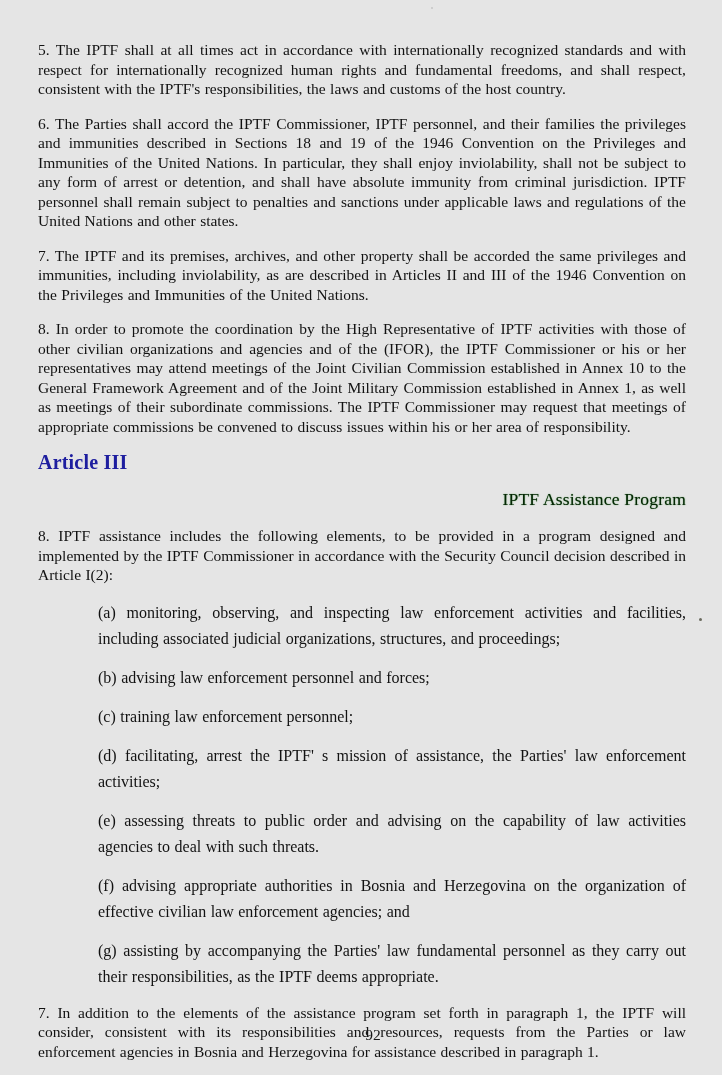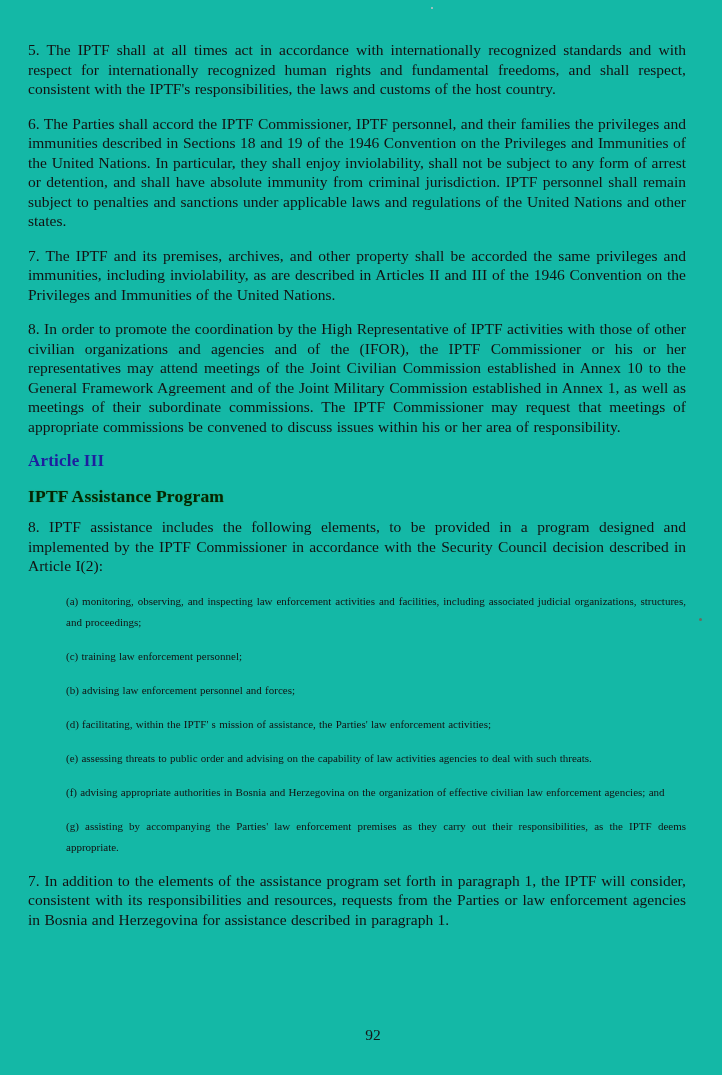--- a/index.html
+++ b/index.html
@@ -8,54 +8,55 @@
     width: 722px;
     height: 1075px;
     position: relative;
     overflow: hidden;
     font-family: "Liberation Serif", "DejaVu Serif", serif;
     color: #161616;
   }
   .page {
     position: absolute;
     inset: 0;
-    padding: 40px 36px 0 28px;
-    background: #14b8a6;
+    padding: 40px 36px 0 38px;
+    background: #e5e5e5;
   }
   .scan-layer {
     filter: blur(0.28px) contrast(1.04);
   }
   .para {
     font-size: 15.5px;
     line-height: 19.5px;
     text-align: justify;
     margin-bottom: 15px;
     word-spacing: 0.5px;
   }
   .article-heading {
-    font-size: 17px;
+    font-size: 20px;
     font-weight: bold;
     color: #22229e;
     margin-top: 7px;
     margin-bottom: 15px;
     letter-spacing: 0.2px;
   }
   .section-heading {
     font-size: 17.5px;
-    font-weight: bold;
+    font-weight: normal;
     color: #0a280a;
     text-shadow: 0 0 1.2px rgba(30, 125, 30, 0.75);
-    margin-bottom: 10px;
+    margin-bottom: 16px;
     letter-spacing: 0.2px;
+    text-align: right;
   }
   .sub-item {
-    font-size: 11px;
-    line-height: 21px;
+    font-size: 16px;
+    line-height: 26px;
     text-align: justify;
-    margin-left: 38px;
+    margin-left: 60px;
     margin-bottom: 13px;
     word-spacing: 0.5px;
   }
   .page-number {
     position: absolute;
     top: 1026px;
     left: 12px;
     width: 100%;
     text-align: center;
     font-size: 15.5px;
@@ -83,31 +84,31 @@
     <p class="para">8. In order to promote the coordination by the High Representative of IPTF activities with those of other civilian organizations and agencies and of the (IFOR), the IPTF Commissioner or his or her representatives may attend meetings of the Joint Civilian Commission established in Annex 10 to the General Framework Agreement and of the Joint Military Commission established in Annex 1, as well as meetings of their subordinate commissions. The IPTF Commissioner may request that meetings of appropriate commissions be convened to discuss issues within his or her area of responsibility.</p>
 
     <h2 class="article-heading">Article III</h2>
 
     <h3 class="section-heading">IPTF Assistance Program</h3>
 
     <p class="para">8. IPTF assistance includes the following elements, to be provided in a program designed and implemented by the IPTF Commissioner in accordance with the Security Council decision described in Article I(2):</p>
 
     <p class="sub-item">(a) monitoring, observing, and inspecting law enforcement activities and facilities, including associated judicial organizations, structures, and proceedings;</p>
 
+    <p class="sub-item">(b) advising law enforcement personnel and forces;</p>
+
     <p class="sub-item">(c) training law enforcement personnel;</p>
 
-    <p class="sub-item">(b) advising law enforcement personnel and forces;</p>
-
-    <p class="sub-item">(d) facilitating, within the IPTF' s mission of assistance, the Parties' law enforcement activities;</p>
+    <p class="sub-item">(d) facilitating, arrest the IPTF' s mission of assistance, the Parties' law enforcement activities;</p>
 
     <p class="sub-item">(e) assessing threats to public order and advising on the capability of law activities agencies to deal with such threats.</p>
 
     <p class="sub-item">(f) advising appropriate authorities in Bosnia and Herzegovina on the organization of effective civilian law enforcement agencies; and</p>
 
-    <p class="sub-item">(g) assisting by accompanying the Parties' law enforcement premises as they carry out their responsibilities, as the IPTF deems appropriate.</p>
+    <p class="sub-item">(g) assisting by accompanying the Parties' law fundamental personnel as they carry out their responsibilities, as the IPTF deems appropriate.</p>
 
     <p class="para">7. In addition to the elements of the assistance program set forth in paragraph 1, the IPTF will consider, consistent with its responsibilities and resources, requests from the Parties or law enforcement agencies in Bosnia and Herzegovina for assistance described in paragraph 1.</p>
 
   </div>
 
   <div class="page-number">92</div>
 
   <div class="speck speck-1"></div>
   <div class="speck speck-2"></div>
 </div>

